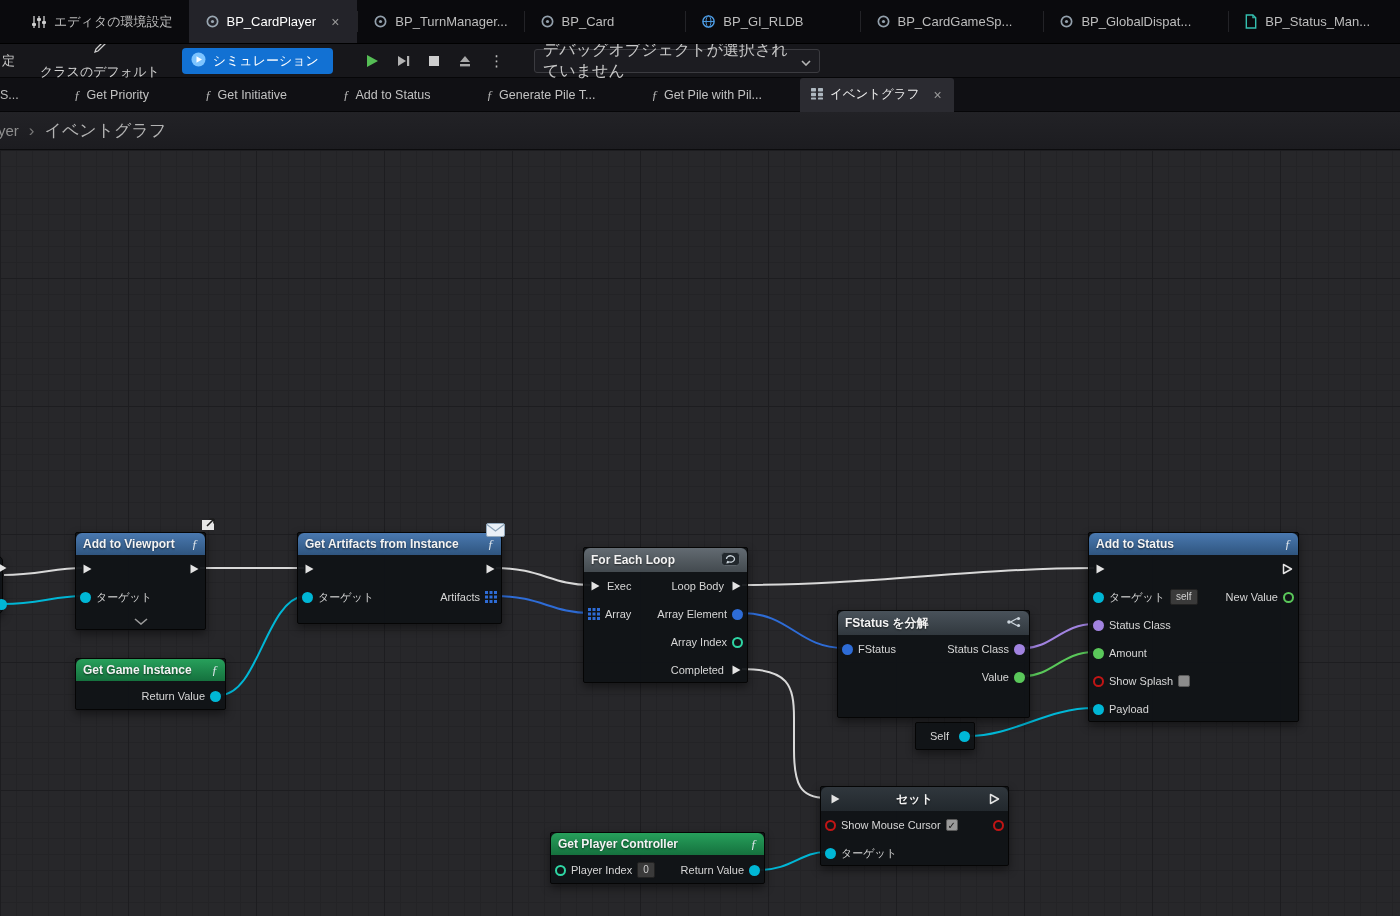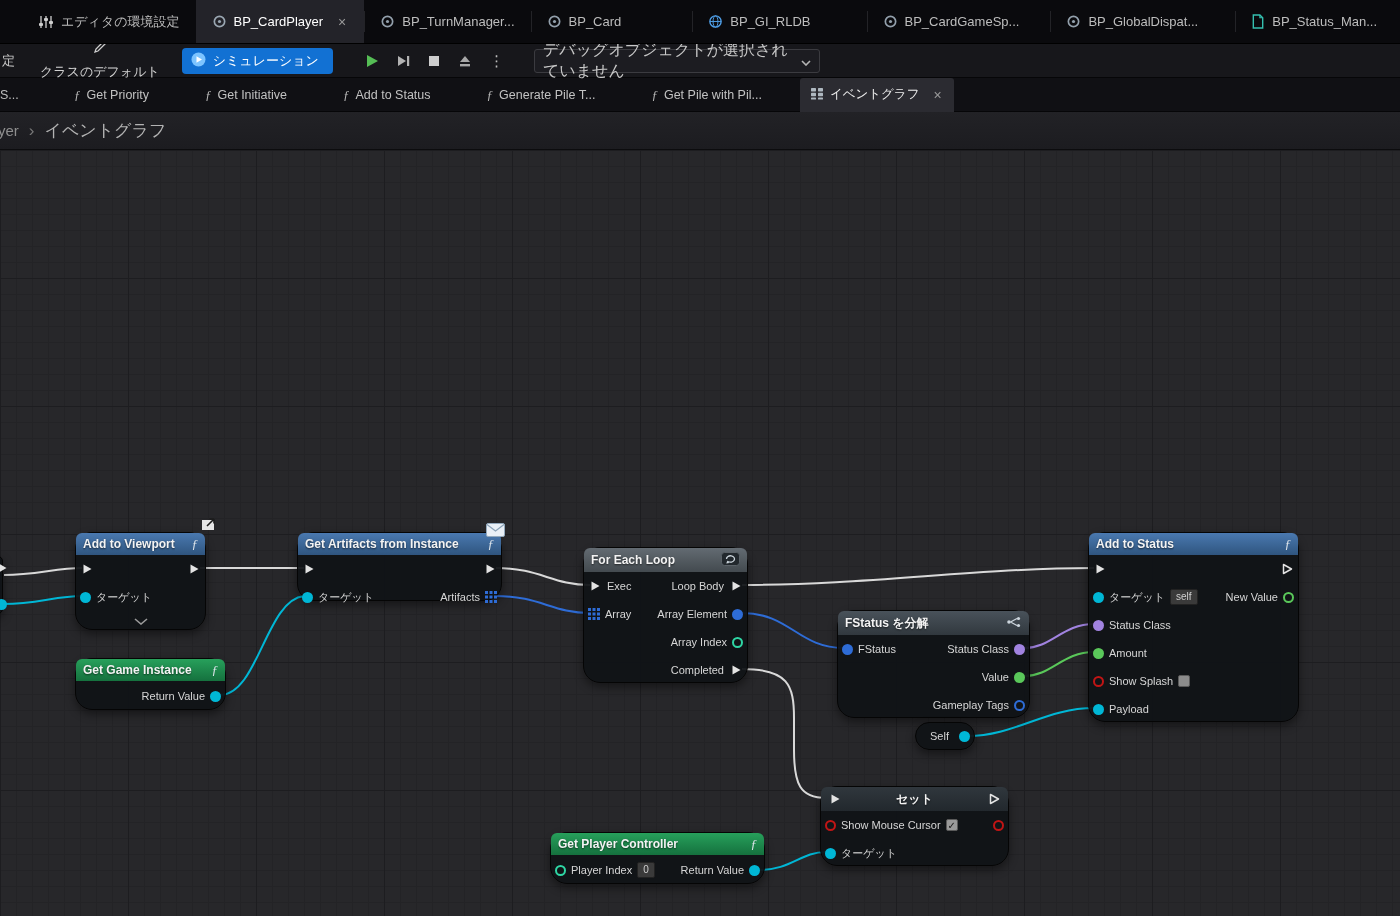--- a/index.html
+++ b/index.html
@@ -3,21 +3,21 @@
 <meta charset="utf-8">
 <style>
   html,body{margin:0;padding:0;background:#1a1a1d;}
   *{box-sizing:border-box;}
   .app{position:relative;width:1400px;height:916px;overflow:hidden;
        font-family:"Liberation Sans","DejaVu Sans",sans-serif;color:#cfcfcf;
        background:#27272a;}
 
   
   .tabbar{height:44px;background:#0a0a0d;display:flex;align-items:stretch;
-          padding-left:15px;border-bottom:1px solid #000;position:relative;z-index:10;justify-content:center;}
+          padding-left:15px;border-bottom:1px solid #000;position:relative;z-index:10;}
   .tab{display:flex;align-items:center;gap:7px;padding:0 16px;color:#bdbdbd;
        font-size:13px;position:relative;white-space:nowrap;cursor:default;}
   .tab + .tab::before{content:"";position:absolute;left:0;top:11px;bottom:11px;width:1px;background:#232327;}
   .tab.active{background:#232329;color:#fff;}
   .tab.active::before{display:none;}
   .tclose{margin-left:6px;color:#9a9a9a;font-size:14px;line-height:1;padding:0 2px;}
   .ticon{display:flex;align-items:center;}
 
   
   .toolbar{height:34px;background:#17171b;display:flex;align-items:center;
@@ -56,21 +56,21 @@
       linear-gradient(#1d1d20 1px,transparent 1px),
       linear-gradient(90deg,#1d1d20 1px,transparent 1px),
       linear-gradient(#232326 1px,transparent 1px),
       linear-gradient(90deg,#232326 1px,transparent 1px);
     background-size:128px 128px,128px 128px,16px 16px,16px 16px;}
   .wires{position:absolute;left:0;top:0;z-index:1;pointer-events:none;}
   .wires path{fill:none;stroke-width:2;}
 
   
   .node{position:absolute;z-index:2;background:rgba(16,19,22,0.94);border:1px solid #050505;
-        border-radius:17px;box-shadow:0 4px 10px rgba(0,0,0,0.45);font-size:11px;color:#d6d6d6;}
+        border-radius:2px;box-shadow:0 4px 10px rgba(0,0,0,0.45);font-size:11px;color:#d6d6d6;}
   .nhead{height:22px;display:flex;align-items:center;gap:6px;padding:0 7px;border-radius:6px 6px 0 0;}
   .nhead.tall{height:24px;}
   .ntitle{font-size:12px;font-weight:bold;color:#f3f3f3;text-shadow:0 1px 2px rgba(0,0,0,.6);
           white-space:nowrap;overflow:hidden;}
   .hfill{flex:1;}
   .h-blue{background:linear-gradient(#4a79b0,#2f557f);}
   .h-green{background:linear-gradient(#27a05b,#15713e);}
   .h-gray{background:linear-gradient(#636b72,#434a4f);}
   .h-slate{background:linear-gradient(#49525a,#31383e);}
   .h-set{background:linear-gradient(#30373d,#22282d);justify-content:space-between;}
@@ -355,21 +355,21 @@
         <span class="fn">ƒ</span>
       </div>
       <div class="nrow r" style="height:30px">
         <span class="pr">
           <span class="plabel">Return Value</span>
           <span class="pin f-obj"></span>
         </span>
       </div>
     </div>
 
-    <div class="node" style="left:297px;top:382px;width:205px;height:69px">
+    <div class="node" style="left:297px;top:382px;width:205px;height:92px">
       <span class="corner-icon" style="right:-4px;top:-10px">
         <svg width="19" height="14" viewBox="0 0 19 14">
             <rect x="0.5" y="0.5" width="18" height="13" rx="1.5" fill="#e9eff6" stroke="#93a9bd"></rect>
             <path d="M1 1.5 L9.5 8 L18 1.5" fill="none" stroke="#8aa1b6" stroke-width="1.2"></path>
           </svg>
       </span>
       <div class="nhead h-blue">
         <span class="ntitle">Get Artifacts from Instance</span>
         <span class="hfill"></span>
         <span class="fn">ƒ</span>
@@ -492,26 +492,20 @@
           <span class="plabel">Status Class</span>
           <span class="pin f-class"></span>
         </span>
       </div>
       <div class="nrow r">
         <span class="pr">
           <span class="plabel">Value</span>
           <span class="pin f-float"></span>
         </span>
       </div>
-      <div class="nrow r">
-        <span class="pr">
-          <span class="plabel">Gameplay Tags</span>
-          <span class="pin ph" style="border-color:#2e6cd6"></span>
-        </span>
-      </div>
     </div>
 
     <div class="node selfnode" style="left:915px;top:572px;width:60px;height:28px">
       <span class="plabel">Self</span>
       <span class="pin f-obj"></span>
     </div>
 
     <div class="node" style="left:1088px;top:382px;width:211px;height:190px">
       <div class="nhead h-blue">
         <span class="ntitle">Add to Status</span>

